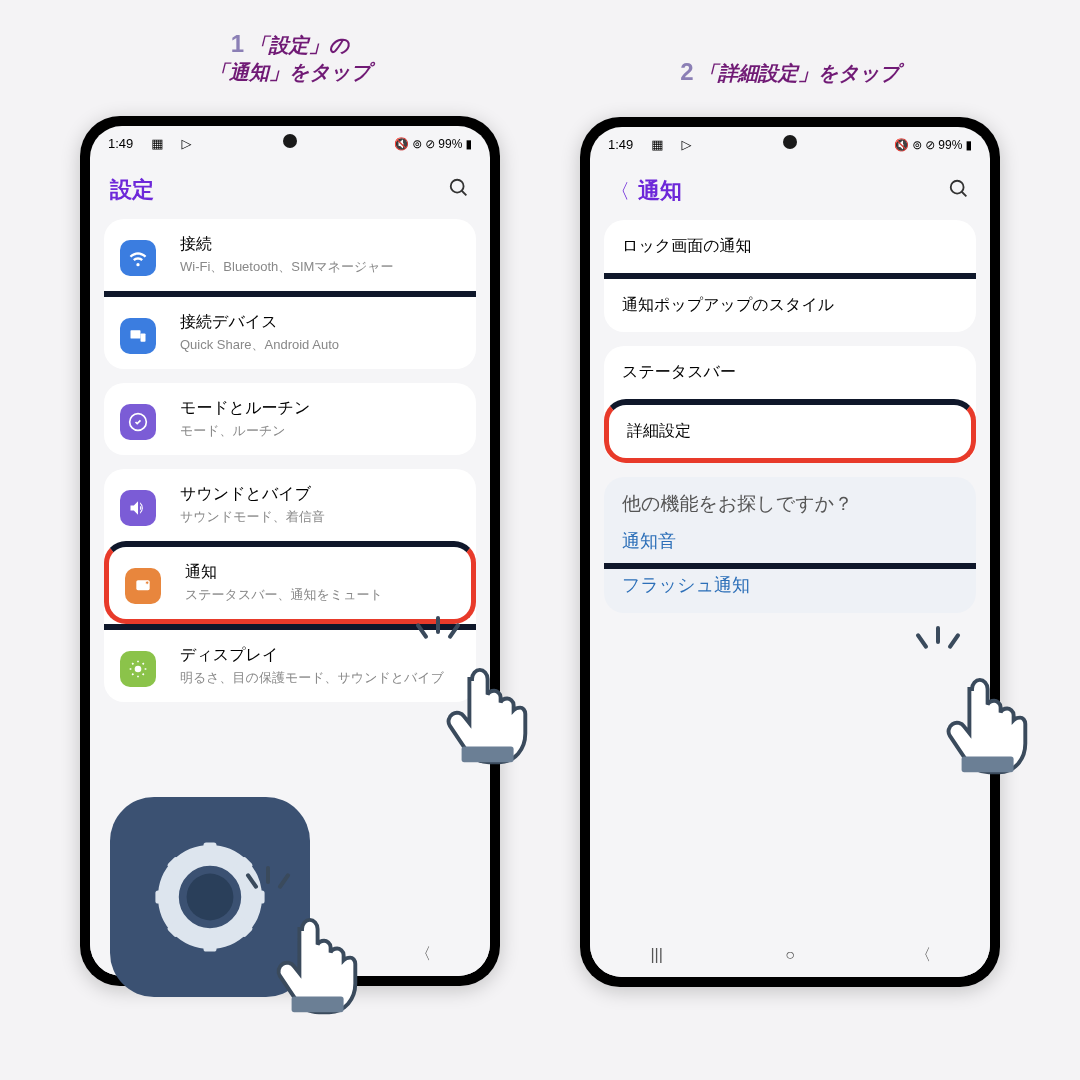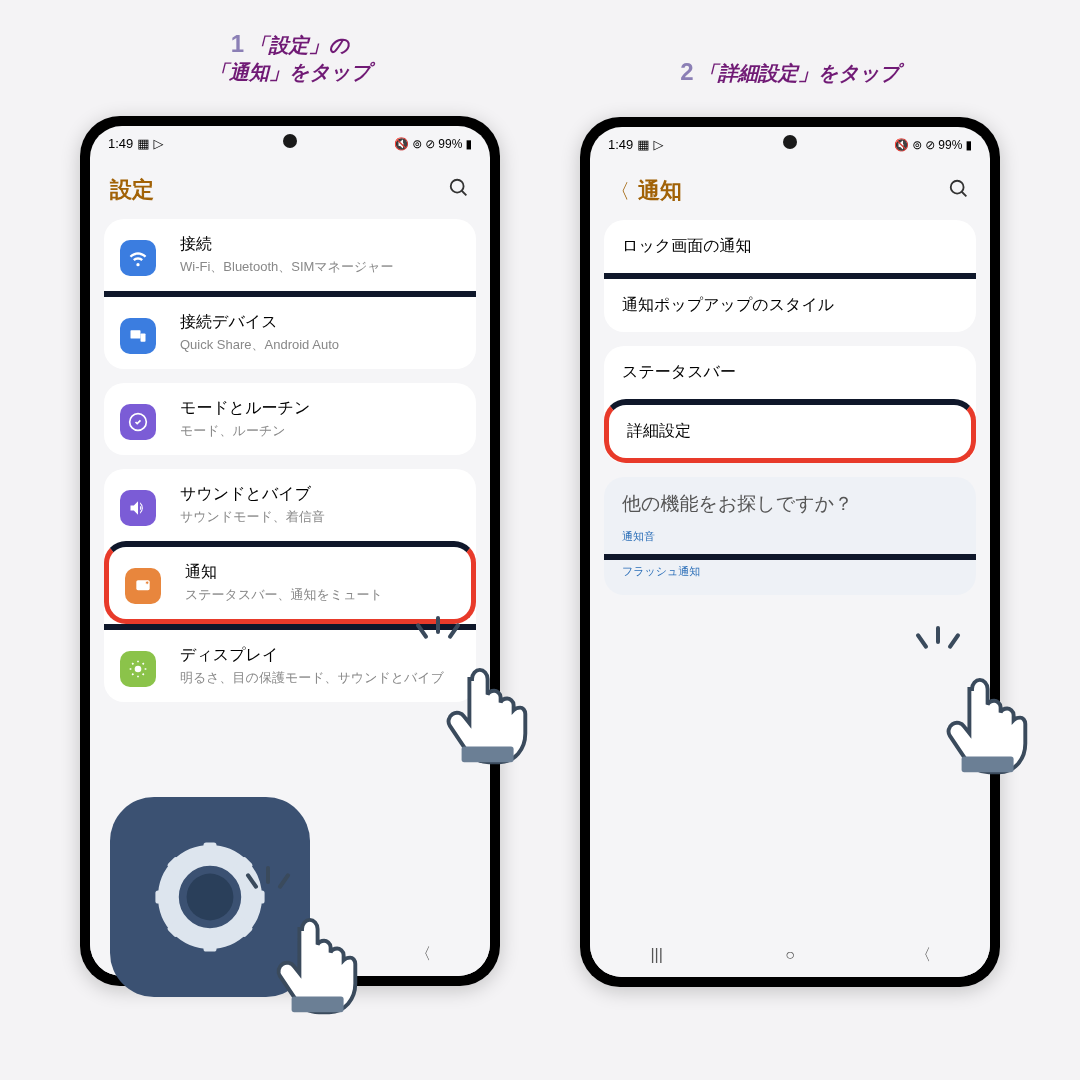--- a/index.html
+++ b/index.html
@@ -11,39 +11,39 @@
 .caption { text-align: center; margin-bottom: 20px; padding: 10px 0; }
 .caption .num { color: #8b7fb5; font-weight: bold; font-size: 24px; }
 .caption .txt { color: #701a75; font-weight: bold; font-size: 20px; font-style: italic; }
 
 .phone { width: 420px; height: 870px; background: #000; border-radius: 40px; padding: 10px; margin: 0 auto; position: relative; box-shadow: 0 4px 20px rgba(0,0,0,0.2); }
 .screen { width: 100%; height: 100%; background: #f5f5f7; border-radius: 32px; overflow: hidden; position: relative; }
 
 .camera { position: absolute; top: 18px; left: 50%; transform: translateX(-50%); width: 14px; height: 14px; background: #1a1a1a; border-radius: 50%; z-index: 100; }
 
 .status-bar { display: flex; justify-content: space-between; align-items: center; padding: 10px 18px 6px; font-size: 13px; color: #000; }
-.status-left { display: flex; gap: 4px; align-items: center; }
+.status-left { display: flex; gap: 18px; align-items: center; }
 .status-right { display: flex; gap: 3px; align-items: center; font-size: 12px; }
 
 .header { display: flex; align-items: center; justify-content: space-between; padding: 18px 20px 14px; }
-.header-title { font-size: 22px; font-weight: 600; color: #a16207; display: flex; align-items: center; gap: 8px; }
+.header-title { font-size: 22px; font-weight: 600; color: #6d28d9; display: flex; align-items: center; gap: 8px; }
 .back-chevron { font-size: 20px; font-weight: 300; }
 
 .content { padding: 0 14px; }
 .card { background: #fff; border-radius: 20px; margin-bottom: 14px; overflow: hidden; }
 .card.muted { background: #eef1f6; }
 
 .item { display: flex; align-items: flex-end; padding: 15px 16px; gap: 24px; position: relative; }
 .item + .item { border-top: 6px solid #0f172a; }
 .item-noicon { padding: 16px 18px; }
 .item-body { flex: 1; }
 .item-title { font-size: 16px; color: #000; font-weight: 400; }
 .item-sub { font-size: 13px; color: #888; margin-top: 3px; }
 .item-sub.link { color: #2c6fb8; }
-.item-link { font-size: 11px; color: #2c6fb8; }
+.item-link { font-size: 18px; color: #2c6fb8; }
 
 .app-icon { width: 36px; height: 36px; border-radius: 10px; display: flex; align-items: center; justify-content: center; flex-shrink: 0; }
 .app-icon svg { width: 20px; height: 20px; fill: #fff; }
 
 .highlight-box { border: 5px solid #e83a2a; border-radius: 22px; }
 
 .navbar { position: absolute; bottom: 0; left: 0; right: 0; height: 44px; display: flex; justify-content: space-around; align-items: center; background: #f5f5f7; }
 .nav-btn { width: 26px; height: 26px; display: flex; align-items: center; justify-content: center; color: #555; }
 
 

